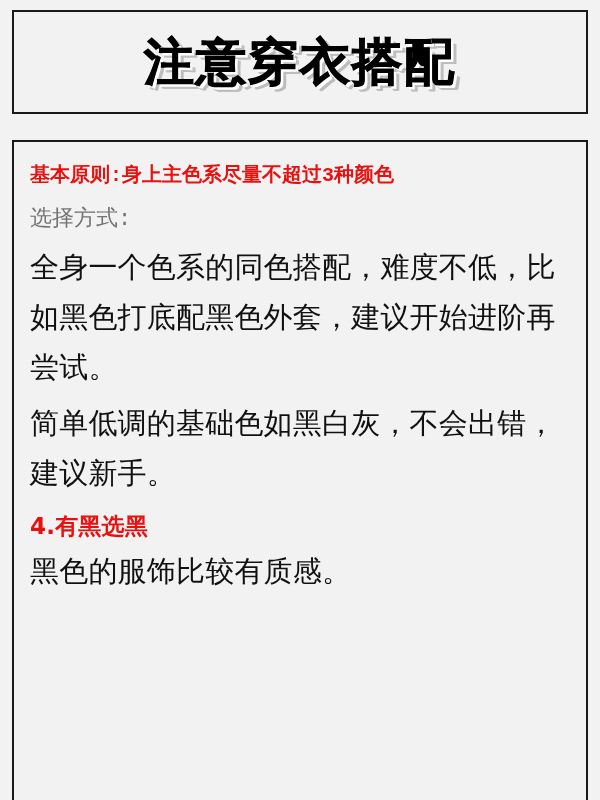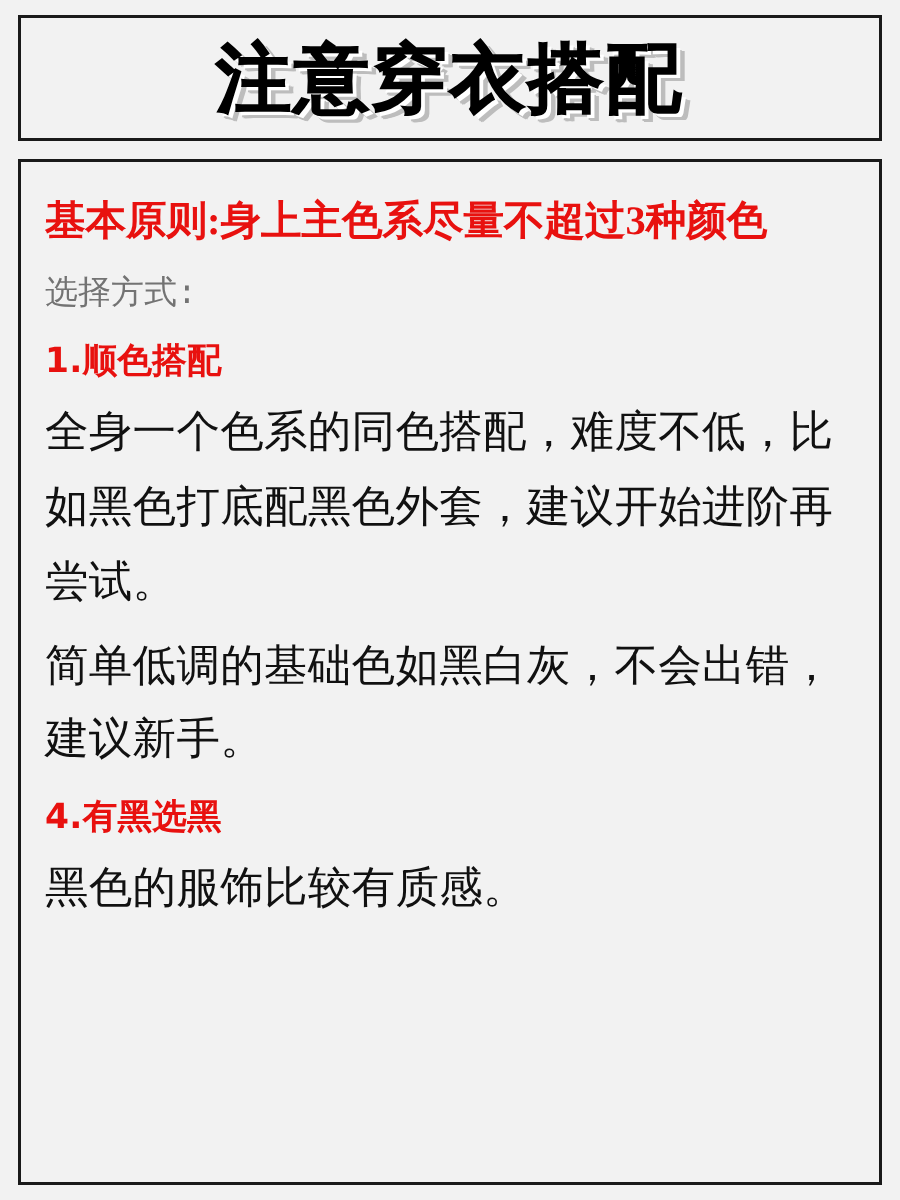--- a/index.html
+++ b/index.html
@@ -19,26 +19,26 @@
     height: 800px;
     background: #f2f2f2;
     box-sizing: border-box;
     padding: 10px 12px 0 12px;
   }
   
   .title-box {
     position: relative;
     border: 2px solid #1a1a1a;
     background: #f2f2f2;
-    height: 84px;
+    height: 104px;
     box-sizing: border-box;
     display: flex;
     align-items: center;
     justify-content: center;
-    margin-bottom: 12px;
+    margin-bottom: 26px;
   }
   .title-text {
     font-family: "DejaVu Sans", sans-serif;
     font-weight: bold;
     font-size: 50px;
     letter-spacing: 2px;
     color: #000;
     line-height: 1;
     text-shadow:
       3px 3px 0 #ffffff,
@@ -68,22 +68,22 @@
   }
   .para {
     font-family: "DejaVu Sans", sans-serif;
     font-size: 29px;
     color: #111;
     line-height: 1.72;
     margin: 0 0 6px 0;
     letter-spacing: 0.2px;
   }
   .principle {
-    font-family: Liberation Serif, serif;
-    font-size: 27px;
+    font-family: Liberation Mono, monospace;
+    font-size: 20px;
     font-weight: bold;
     line-height: 1.6;
     margin: 0 0 10px 0;
     color: #e8110f;
   }
   .subtitle {
     font-family: Liberation Mono, monospace;
     font-size: 22px;
     color: #737373;
     margin: 0 0 6px 0;
@@ -98,21 +98,20 @@
   <div class="title-box">
     <div class="title-text">注意穿衣搭配</div>
   </div>
 
   <div class="content-box">
 
     <div class="principle">基本原则:身上主色系尽量不超过3种颜色</div>
 
     <div class="subtitle">选择方式:</div>
 
-    <div class="heading-red">1.顺色搭配</div>
     <div class="para">全身一个色系的同色搭配，难度不低，比如黑色打底配黑色外套，建议开始进阶再尝试。</div>
 
     <div class="para">简单低调的基础色如黑白灰，不会出错，建议新手。</div>
 
 
     <div class="heading-red">4.有黑选黑</div>
     <div class="para">黑色的服饰比较有质感。</div>
 
   </div>
 </div>

